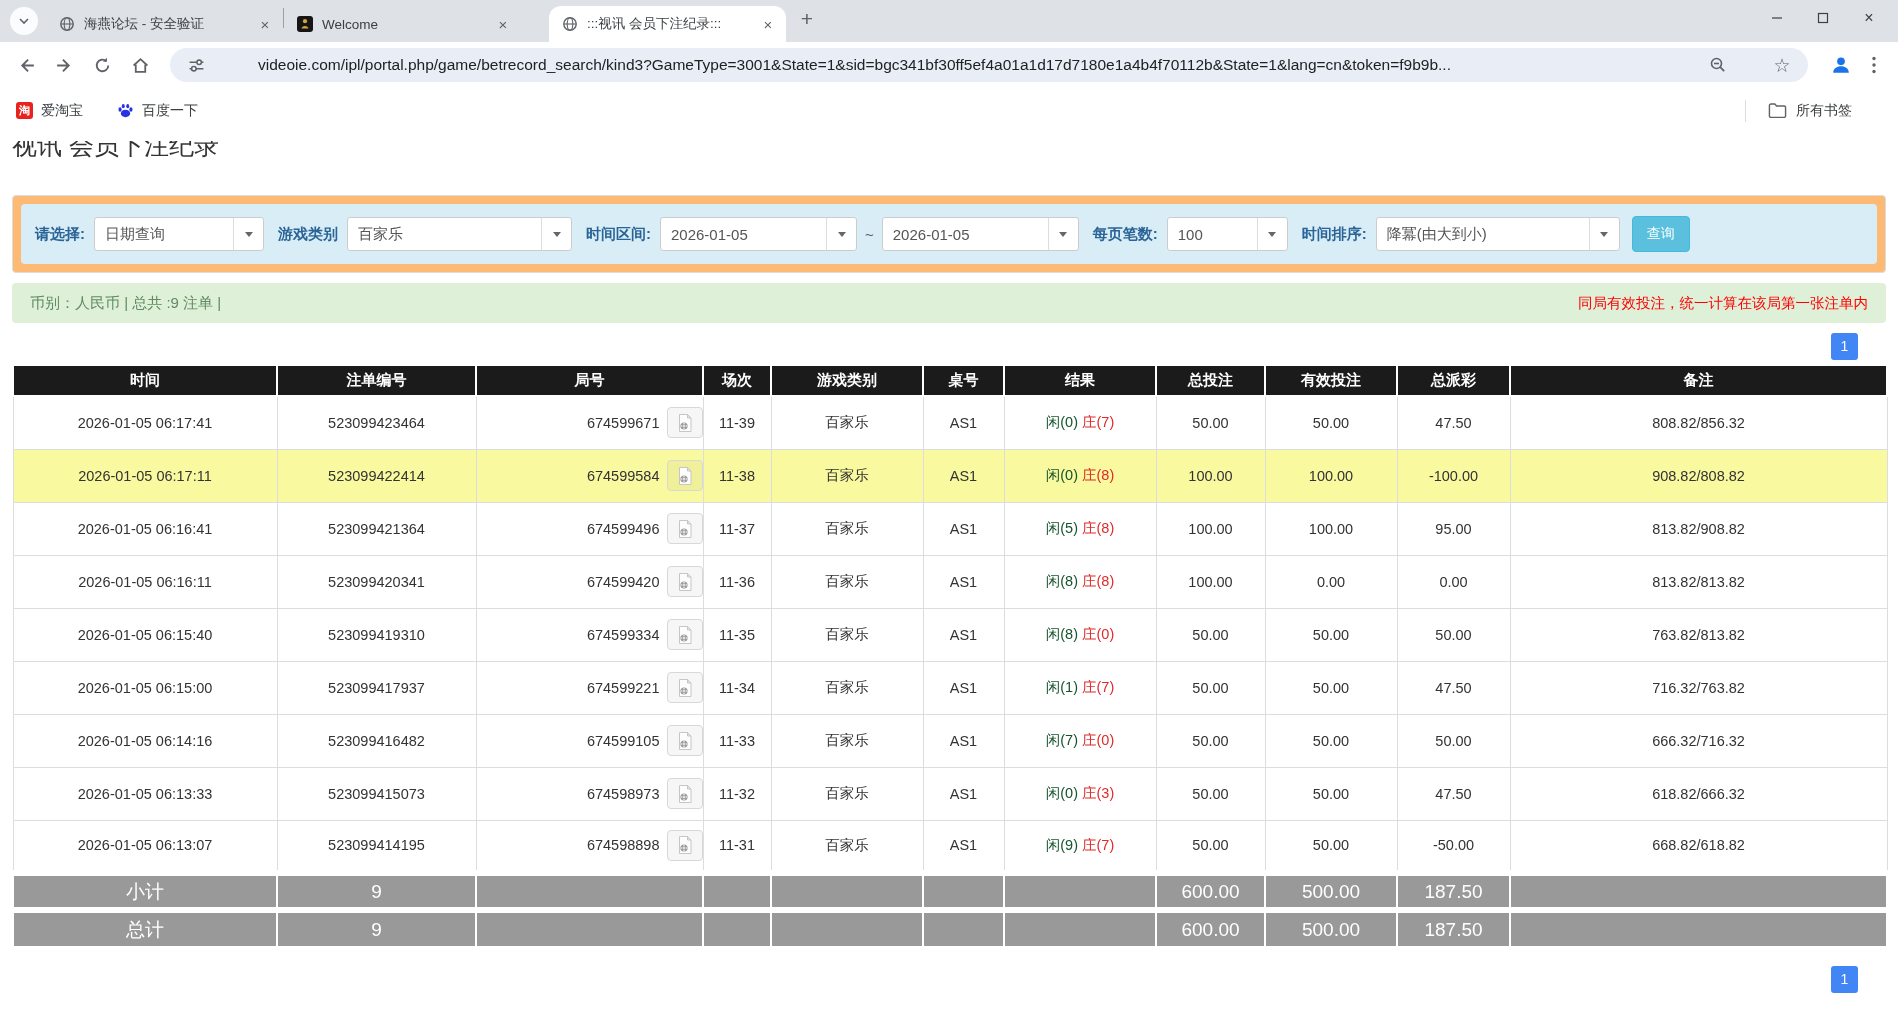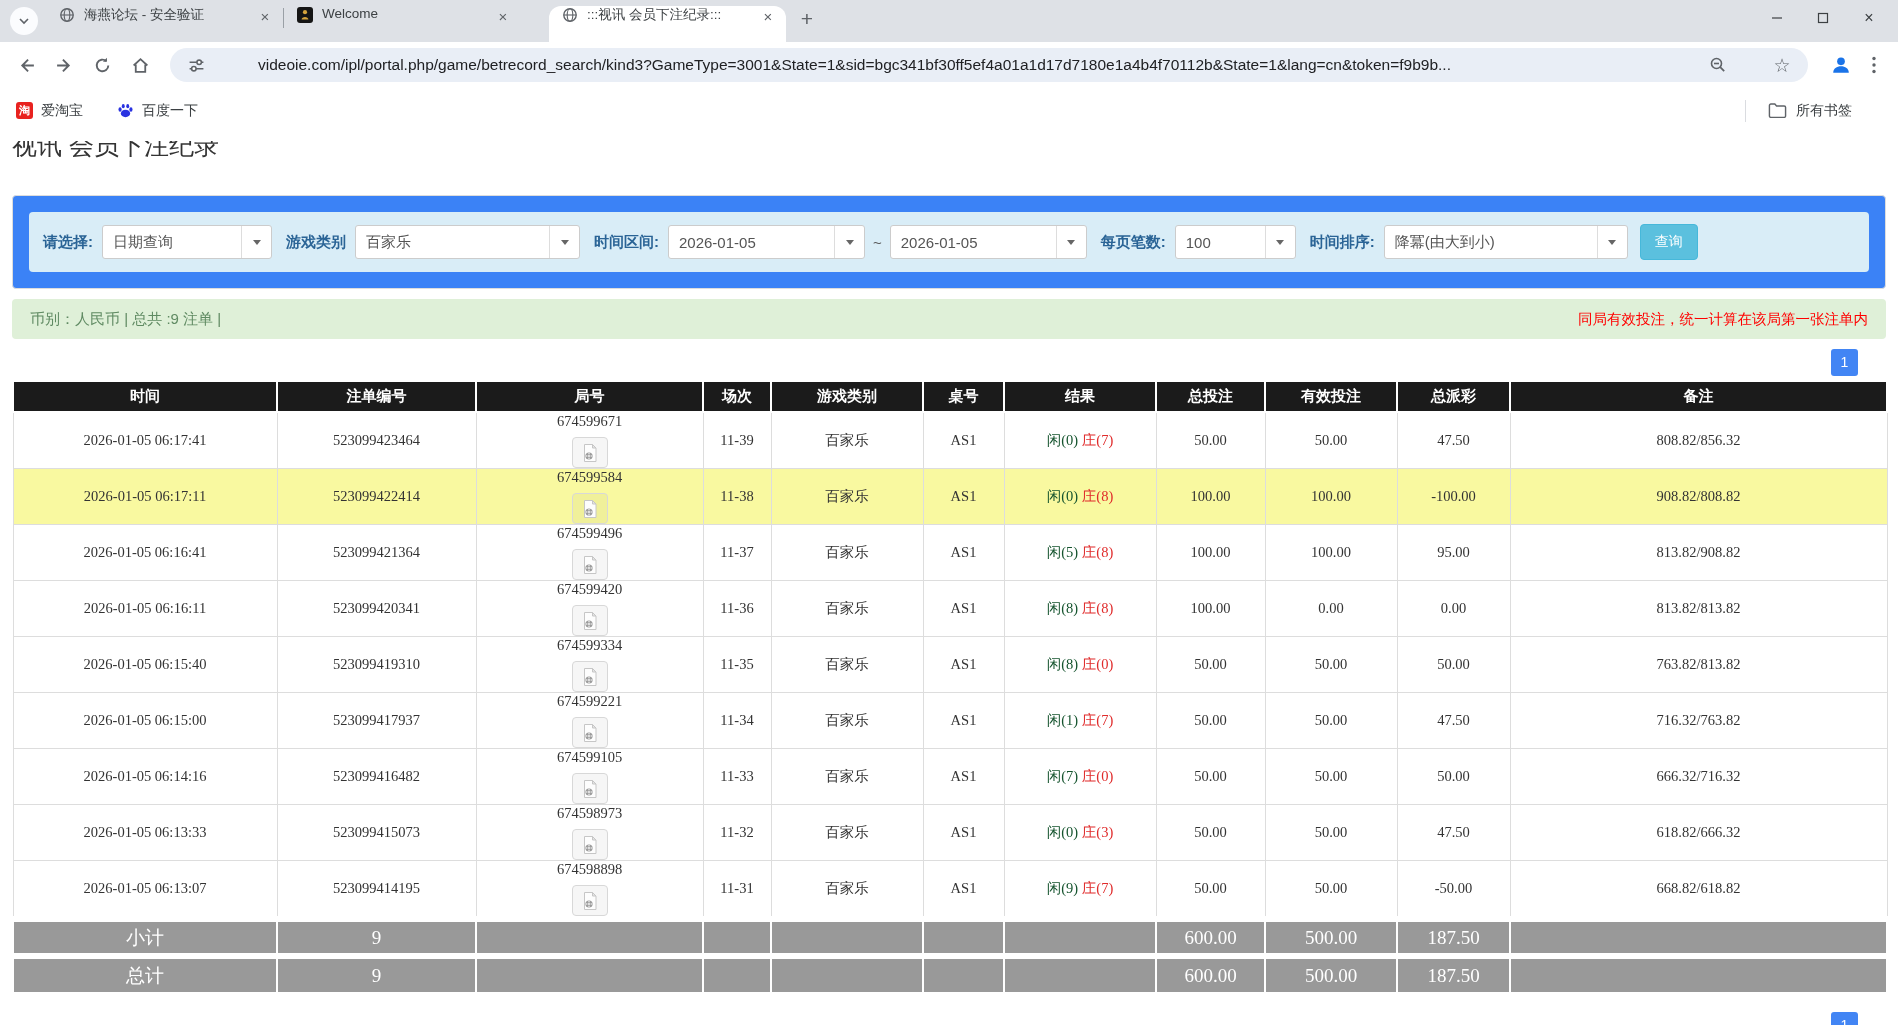--- a/index.html
+++ b/index.html
@@ -3,21 +3,21 @@
 <meta charset="utf-8">
 <style>
   * { box-sizing: border-box; margin: 0; padding: 0; }
   html,body { width:1898px; height:1025px; overflow:hidden; background:#fff;
     font-family:"Liberation Sans","DejaVu Sans",sans-serif; color:#333; }
 
   
   .tabstrip { height:42px; background:#dee1e6; display:flex; align-items:flex-end; padding-left:8px; position:relative; }
   .tab-search { width:28px; height:28px; border-radius:50%; background:#fbfcfe; margin:0 8px 7px 2px;
     display:flex; align-items:center; justify-content:center; cursor:pointer; }
-  .tab { width:237px; height:36px; display:flex; align-items:flex-start; padding:0 8px 0 12px; font-size:13.5px;
+  .tab { width:237px; height:36px; display:flex; align-items:center; padding:0 8px 0 12px; font-size:13.5px;
     color:#3c4043; cursor:pointer; }
   .tab.active { background:#fff; border-radius:12px 12px 0 0;margin-left:28px; }
   .tab .favicon { width:17px; height:17px; margin-right:9px; flex:none; display:flex; align-items:center; justify-content:center; }
   .tab-title { flex:1; white-space:nowrap; overflow:hidden; text-overflow:ellipsis; }
   .tab-close { width:20px; height:20px; border-radius:50%; flex:none; display:flex; align-items:center; justify-content:center;
     font-size:15px; color:#5f6368; margin-left:6px; }
   .tab-divider { width:1px; height:20px; background:#9aa0a6; margin:0 0 14px 0; }
   .new-tab { width:30px; height:30px; margin:0 0 8px 6px; display:flex; align-items:center; justify-content:center;
     font-size:21px; color:#5f6368; cursor:pointer; }
   .win-controls { position:absolute; right:6px; top:0; height:36px; display:flex; }
@@ -41,21 +41,21 @@
   .bm-right { margin-left:auto; display:flex; align-items:center; }
   .bm-sep { width:1px; height:22px; background:#dadce0; margin-right:22px; }
   .all-bm { display:flex; align-items:center; font-size:14px; color:#3c4043; width:130px; overflow:hidden; white-space:nowrap; }
   .all-bm svg { margin-right:9px; flex:none; }
 
   
   .content { background:#fff; }
   .title-clip { height:26px; overflow:hidden; margin:8px 0 0 12px; }
   .page-title { font-size:25px; font-weight:400; color:#333; margin-top:-12px; white-space:nowrap; }
 
-  .filter-panel { margin:28px 12px 0 12px; border:1px solid #ddd; border-radius:4px; padding:16px; background:#3b82f6; }
+  .filter-panel { margin:28px 12px 0 12px; border:1px solid #ddd; border-radius:4px; padding:8px; background:#fdba74; }
   .filter-bar { background:#d9edf7; border-radius:4px; padding:12px 14px; display:flex; align-items:center; }
   .flabel { color:#2a6496; font-weight:bold; font-size:15px; margin-right:9px; white-space:nowrap; }
   .fgap { width:14px; }
   .sel { background:#fff; border:1px solid #ccc; border-radius:3px; height:34px; display:flex; align-items:center;
     font-size:15px; color:#555; cursor:pointer; }
   .sel .val { flex:1; padding-left:10px; white-space:nowrap; overflow:hidden; }
   .sel .arr { width:30px; height:100%; border-left:1px solid #ddd; display:flex; align-items:center; justify-content:center; }
   .sel .arr i { width:0; height:0; border:4px solid transparent; border-top:5px solid #666; margin-top:5px; }
   .w170{width:170px}.w225{width:225px}.w197{width:197px}.w121{width:121px}.w244{width:244px}
   .tilde { color:#555; font-size:15px; margin:0 8px; }
@@ -65,30 +65,30 @@
   .notice { margin:10px 12px 0 12px; background:#dff0d8; border-radius:4px; height:40px; display:flex;
     align-items:center; justify-content:space-between; padding:0 18px; }
   .notice-left { color:#5f8a62; font-size:15px; }
   .notice-right { color:#ff0000; font-size:14.5px; }
 
   .pager { text-align:right; margin:10px 40px 4px 0; height:27px; }
   .pager.bottom { margin-top:18px; }
   .page-btn { display:inline-block; width:27px; height:27px; background:#4285f4; color:#fff; border-radius:3px;
     font-size:14px; line-height:27px; text-align:center; cursor:pointer; }
 
-  table.records { width:1874px; margin:4px 12px 0 12px; border-collapse:collapse; table-layout:fixed;font-family:Liberation Serif, serif; }
+  table.records { width:1874px; margin:4px 12px 0 12px; border-collapse:collapse; table-layout:fixed; }
   .records th { background:#1b1b1b; color:#fff; font-size:15px; font-weight:bold; height:31px;
     border:2px solid #fff; text-align:center; }
   .records td { height:53px; text-align:center; font-size:14.5px; color:#333; border:1px solid #ddd; background:#fff; }
   tr.highlight td { background:#f9f9a0; }
   .blue { color:#2e6fd8; }
   .red  { color:#ff0000; }
   .res-player { color:#14532d; }
   .res-banker { color:#e02b2b; }
-  .round-wrap { display:flex; align-items:center; justify-content:flex-end; gap:7px;flex-direction:column; }
+  .round-wrap { display:flex; align-items:center; justify-content:flex-end; gap:7px; }
   .vid-btn { width:36px; height:31px; border:1px solid #d8d8d8; border-radius:4px; background:rgba(0,0,0,0.035);
     display:inline-flex; align-items:center; justify-content:center; cursor:pointer; }
   tr.summary td { background:#999; color:#fff; height:37px; border:2px solid #fff; border-top:6px solid #fff; font-size:19px; }
 </style>
 </head>
 <body>
 
 <div>
   <div class="tabstrip">
     <div class="tab-search">

